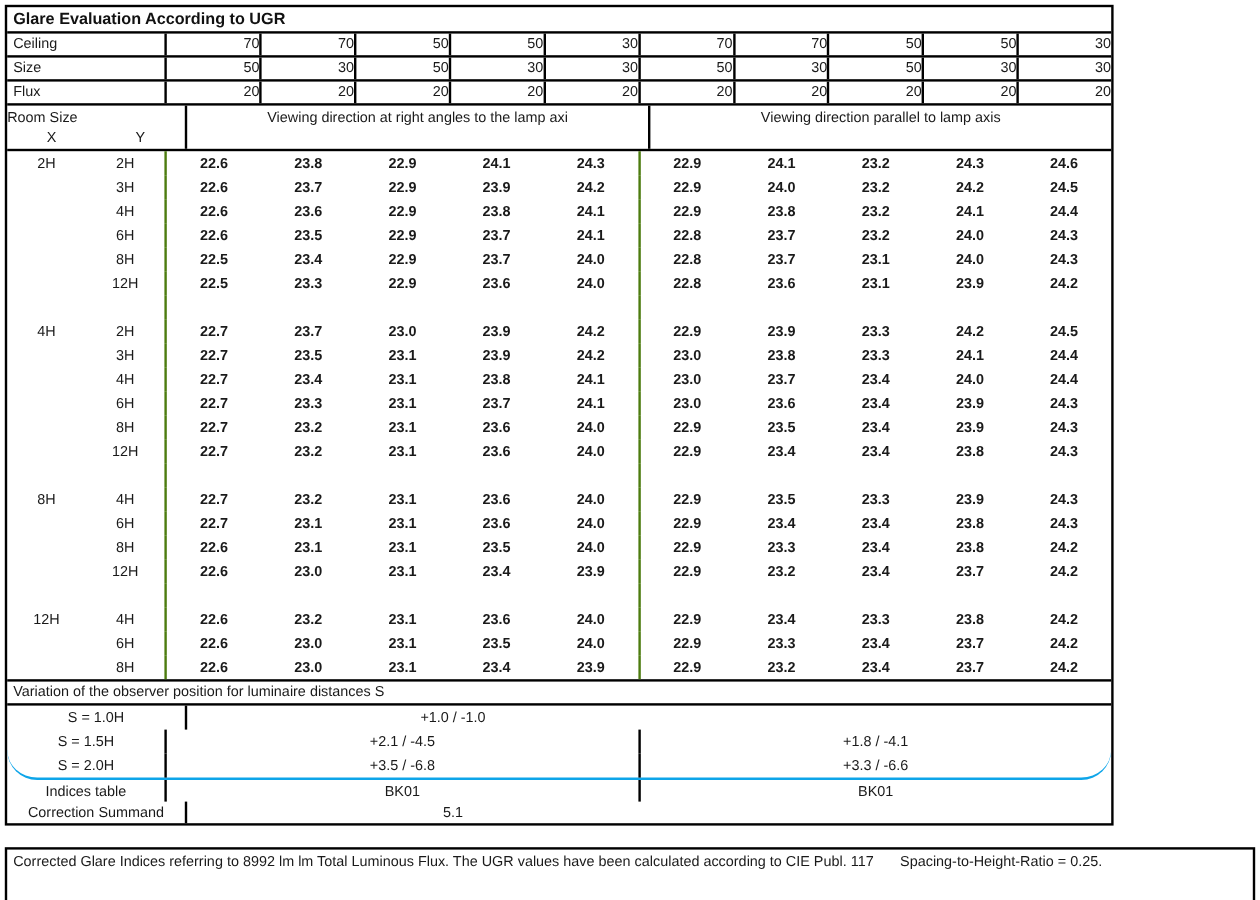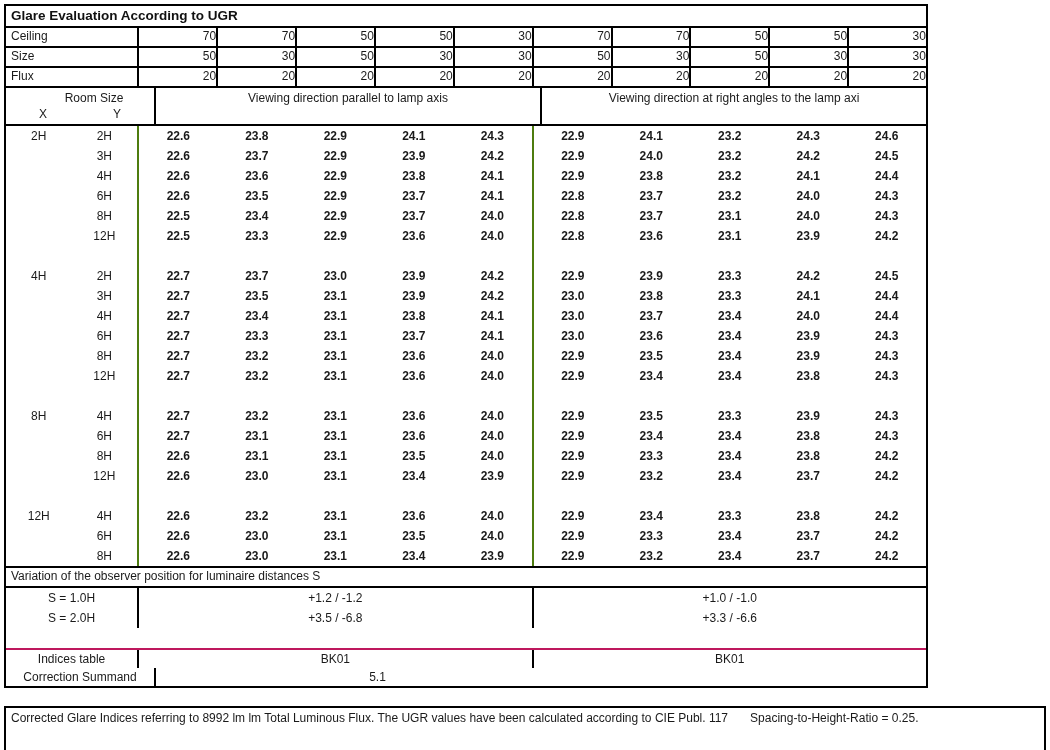--- a/index.html
+++ b/index.html
@@ -6,31 +6,31 @@
   html,body { background:#fff; }
   body { font-family: "Liberation Sans", "DejaVu Sans", sans-serif; font-size: 12px; color:#1a1a1a; }
   .page { width:1050px; height:750px; padding:4px; background:#fff; overflow:hidden; }
   .main { width:924px; height:684px; border:2px solid #000; }
   .title { height:22px; border-bottom:2px solid #000; line-height:19px; padding-left:5px; font-weight:bold; font-size:13.5px; color:#111; }
   .surface-row { height:20px; border-bottom:2px solid #000; display:flex; line-height:17px; }
   .label-cell { width:148px; padding-left:5px; }
   .vcell { width:89px; border-left:2px solid #000; text-align:right; }
   .room-header { height:38px; border-bottom:2px solid #000; display:flex; }
   .room-left { width:148px; display:flex; flex-direction:column; }
-  .rs-title { height:19px; line-height:21px; text-align:center;padding-left:28px; }
+  .rs-title { height:19px; line-height:21px; text-align:left; }
   .xy-row { display:flex; height:17px; line-height:15px; }
   .x-col, .y-col { width:74px; text-align:center; }
   .vd-cell { width:445px; border-left:2px solid #000; text-align:center; padding-top:3px; }
   .data-area { height:442px; border-bottom:2px solid #000; }
   .data-row { display:flex; height:20px; line-height:20px; }
   .x-cell, .y-cell { width:74px; text-align:center; }
   .half { width:445px; border-left:2px solid #4d7c0f; display:flex;font-weight:bold; }
   .dcell { flex:1; text-align:center; }
   .variation { height:20px; border-bottom:2px solid #000; line-height:17px; padding-left:5px; }
-  .s-block { height:62px; border-bottom:2px solid #be185d; }
+  .s-block { height:62px; border-bottom:2px solid #0ea5e9;border-radius:25px; }
   .s-row { display:flex; height:20px; line-height:20px; }
   .s-label { width:148px; text-align:center; }
   .s-half { width:445px; border-left:2px solid #000; text-align:center; }
   .summary-block { height:36px; }
   .sum-row { display:flex; height:18px; line-height:18px; }
   .footer-box { width:1042px; height:56px; border:2px solid #000; margin-top:18px; padding:3px 5px; }
   .footer-gap { margin-left:22px; }
 </style>
 </head>
 <body>
@@ -83,22 +83,22 @@
       </div>
 
     <div class="room-header">
       <div class="room-left">
         <div class="rs-title">Room Size</div>
         <div class="xy-row">
           <div class="x-col">X</div>
           <div class="y-col">Y</div>
         </div>
       </div>
+      <div class="vd-cell">Viewing direction at right angles to the lamp axi</div>
       <div class="vd-cell">Viewing direction parallel to lamp axis</div>
-      <div class="vd-cell">Viewing direction at right angles to the lamp axi</div>
     </div>
 
     <div class="data-area">
         <div class="data-row">
           <div class="x-cell">2H</div>
           <div class="y-cell">2H</div>
           <div class="half">
             <div class="dcell">22.6</div>
             <div class="dcell">23.8</div>
             <div class="dcell">22.9</div>
@@ -491,22 +491,26 @@
             <div class="dcell">24.2</div>
           </div>
         </div>
       </div>
 
     <div class="variation">Variation of the observer position for luminaire distances S</div>
 
     <div class="s-block">
         <div class="s-row">
           <div class="s-label">S = 1.0H</div>
-          <div class="s-half">+1.2 / -1.2</div>
           <div class="s-half">+1.0 / -1.0</div>
+        </div>
+        <div class="s-row">
+          <div class="s-label">S = 1.5H</div>
+          <div class="s-half">+2.1 / -4.5</div>
+          <div class="s-half">+1.8 / -4.1</div>
         </div>
         <div class="s-row">
           <div class="s-label">S = 2.0H</div>
           <div class="s-half">+3.5 / -6.8</div>
           <div class="s-half">+3.3 / -6.6</div>
         </div>
       </div>
 
     <div class="summary-block">
         <div class="sum-row">

